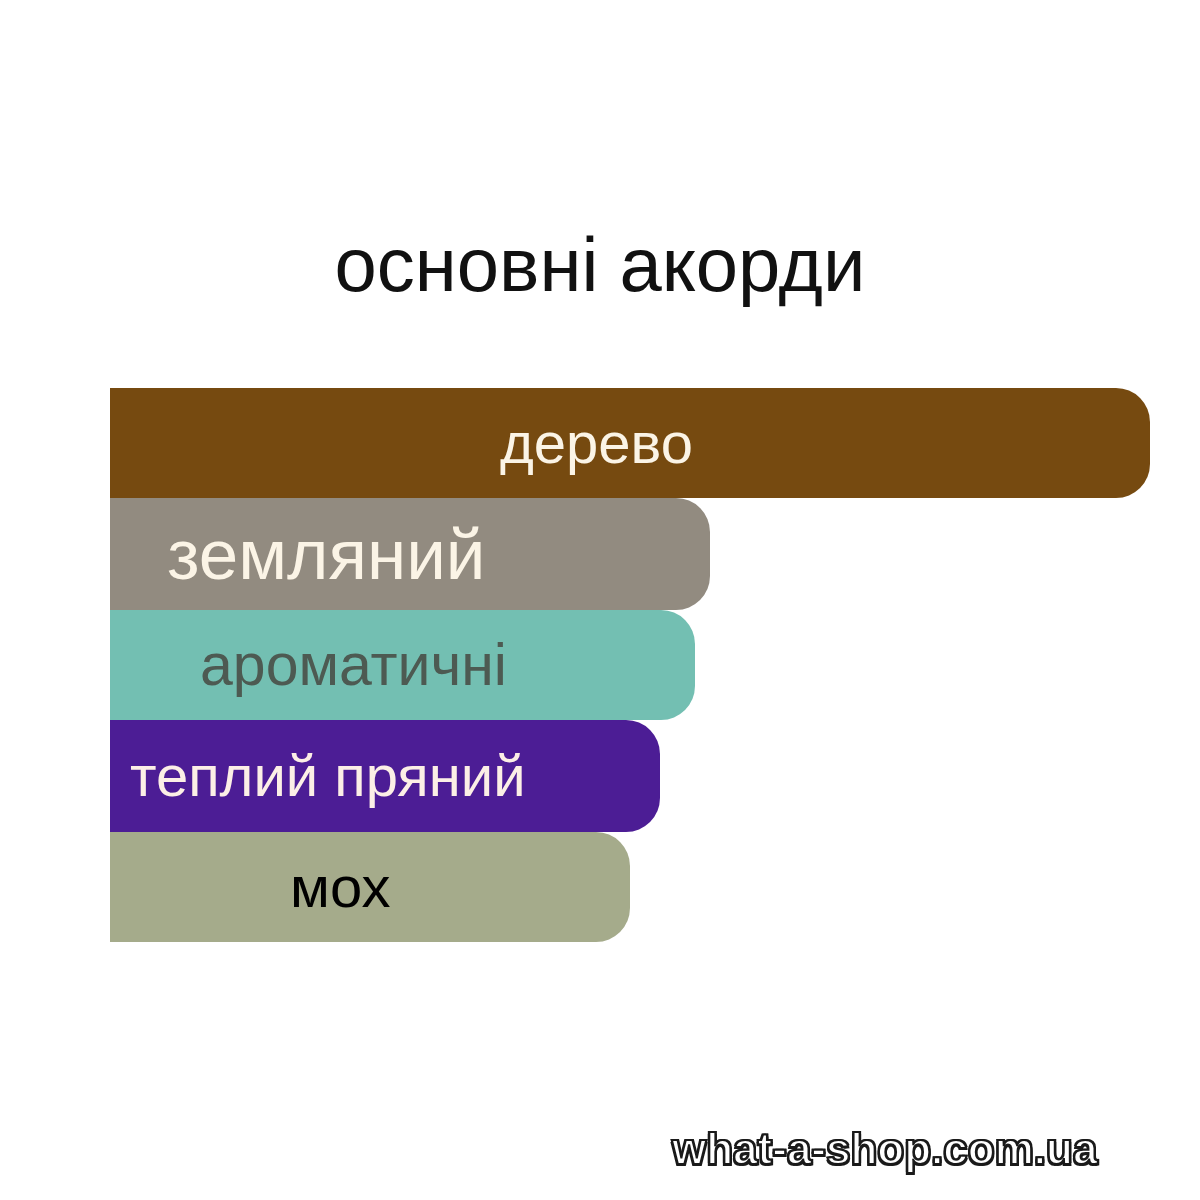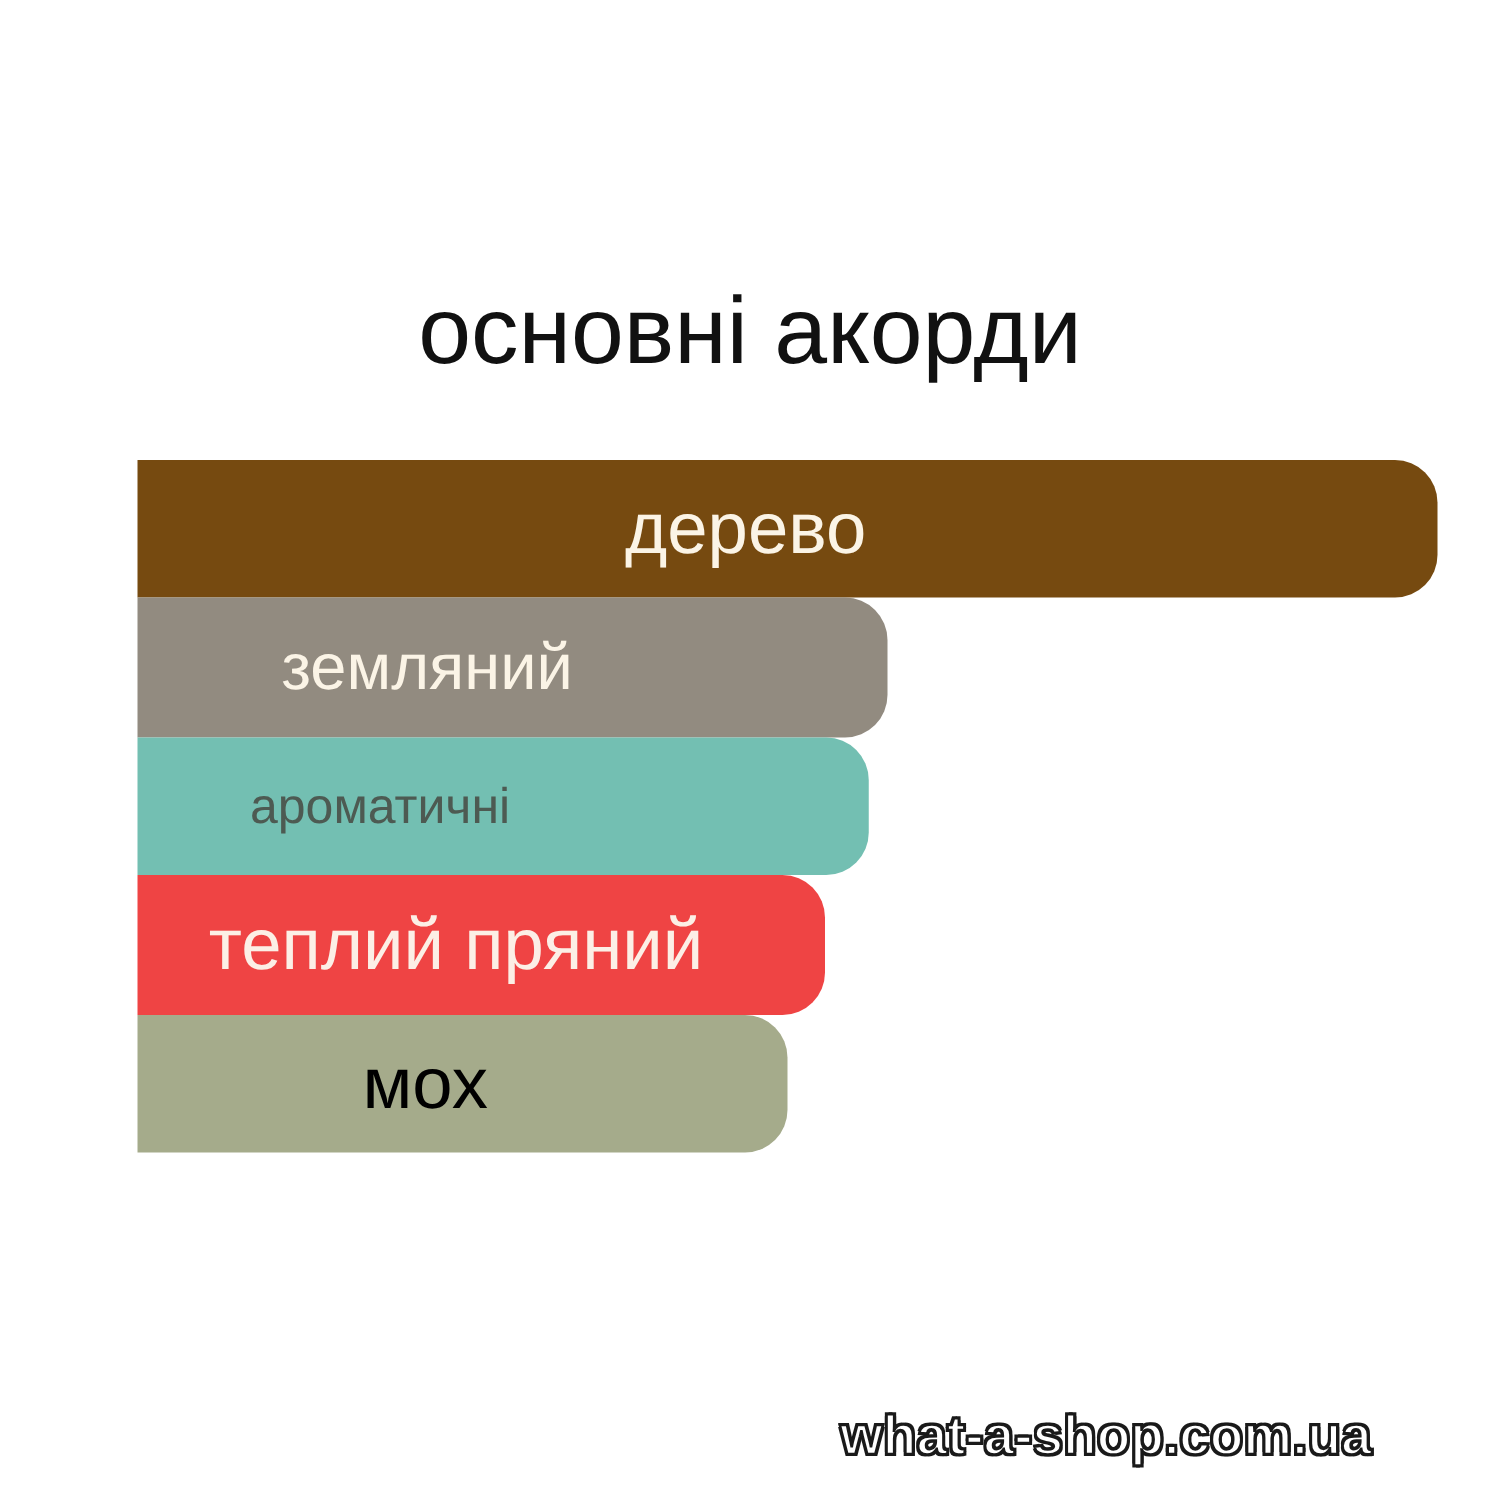--- a/index.html
+++ b/index.html
@@ -34,21 +34,21 @@
     font-weight: 400;
     color: #111111;
     letter-spacing: 0px;
     white-space: nowrap;
   }
 
   
   .bars {
     position: absolute;
     left: 110px;
-    top: 368px;
+    top: 388px;
     width: 1060px;
   }
 
   .bar-row {
     position: relative;
     display: block;
   }
 
   .bar {
     position: relative;
@@ -68,22 +68,22 @@
   }
 
   
   .bar-0 { width: 1040px; height: 110px; }
   .bar-1 { width: 600px;  height: 112px; }
   .bar-2 { width: 585px;  height: 110px; }
   .bar-3 { width: 550px;  height: 112px; }
   .bar-4 { width: 520px;  height: 110px; }
 
   .bar-0 .bar-label { font-size: 58px; padding-left: 390px; }
-  .bar-1 .bar-label { font-size: 52px; padding-left: 115px; }
-  .bar-2 .bar-label { font-size: 40px; padding-left: 90px;  }
+  .bar-1 .bar-label { font-size: 71px; padding-left: 57px; }
+  .bar-2 .bar-label { font-size: 59px; padding-left: 90px;  }
   .bar-3 .bar-label { font-size: 58px; padding-left: 20px;  }
   .bar-4 .bar-label { font-size: 58px; padding-left: 180px; }
 
   
   .watermark {
     position: absolute;
     left: 672px;
     top: 1124px;
     font-size: 44px;
     font-weight: 700;
@@ -119,21 +119,21 @@
       </div>
     </div>
 
     <div class="bar-row">
       <div class="bar bar-2" id="bar-2" style="background-color: rgb(115, 191, 178);">
         <span class="bar-label" style="color: rgb(77, 90, 82);">ароматичні</span>
       </div>
     </div>
 
     <div class="bar-row">
-      <div class="bar bar-3" id="bar-3" style="background-color: #ef4444; padding-left: 37px;">
+      <div class="bar bar-3" id="bar-3" style="background-color: #4c1d95;">
         <span class="bar-label" style="color: rgb(252, 239, 230);">теплий пряний</span>
       </div>
     </div>
 
     <div class="bar-row">
       <div class="bar bar-4" id="bar-4" style="background-color: rgb(165, 171, 139);">
         <span class="bar-label" style="color: #000000;">мох</span>
       </div>
     </div>
 

